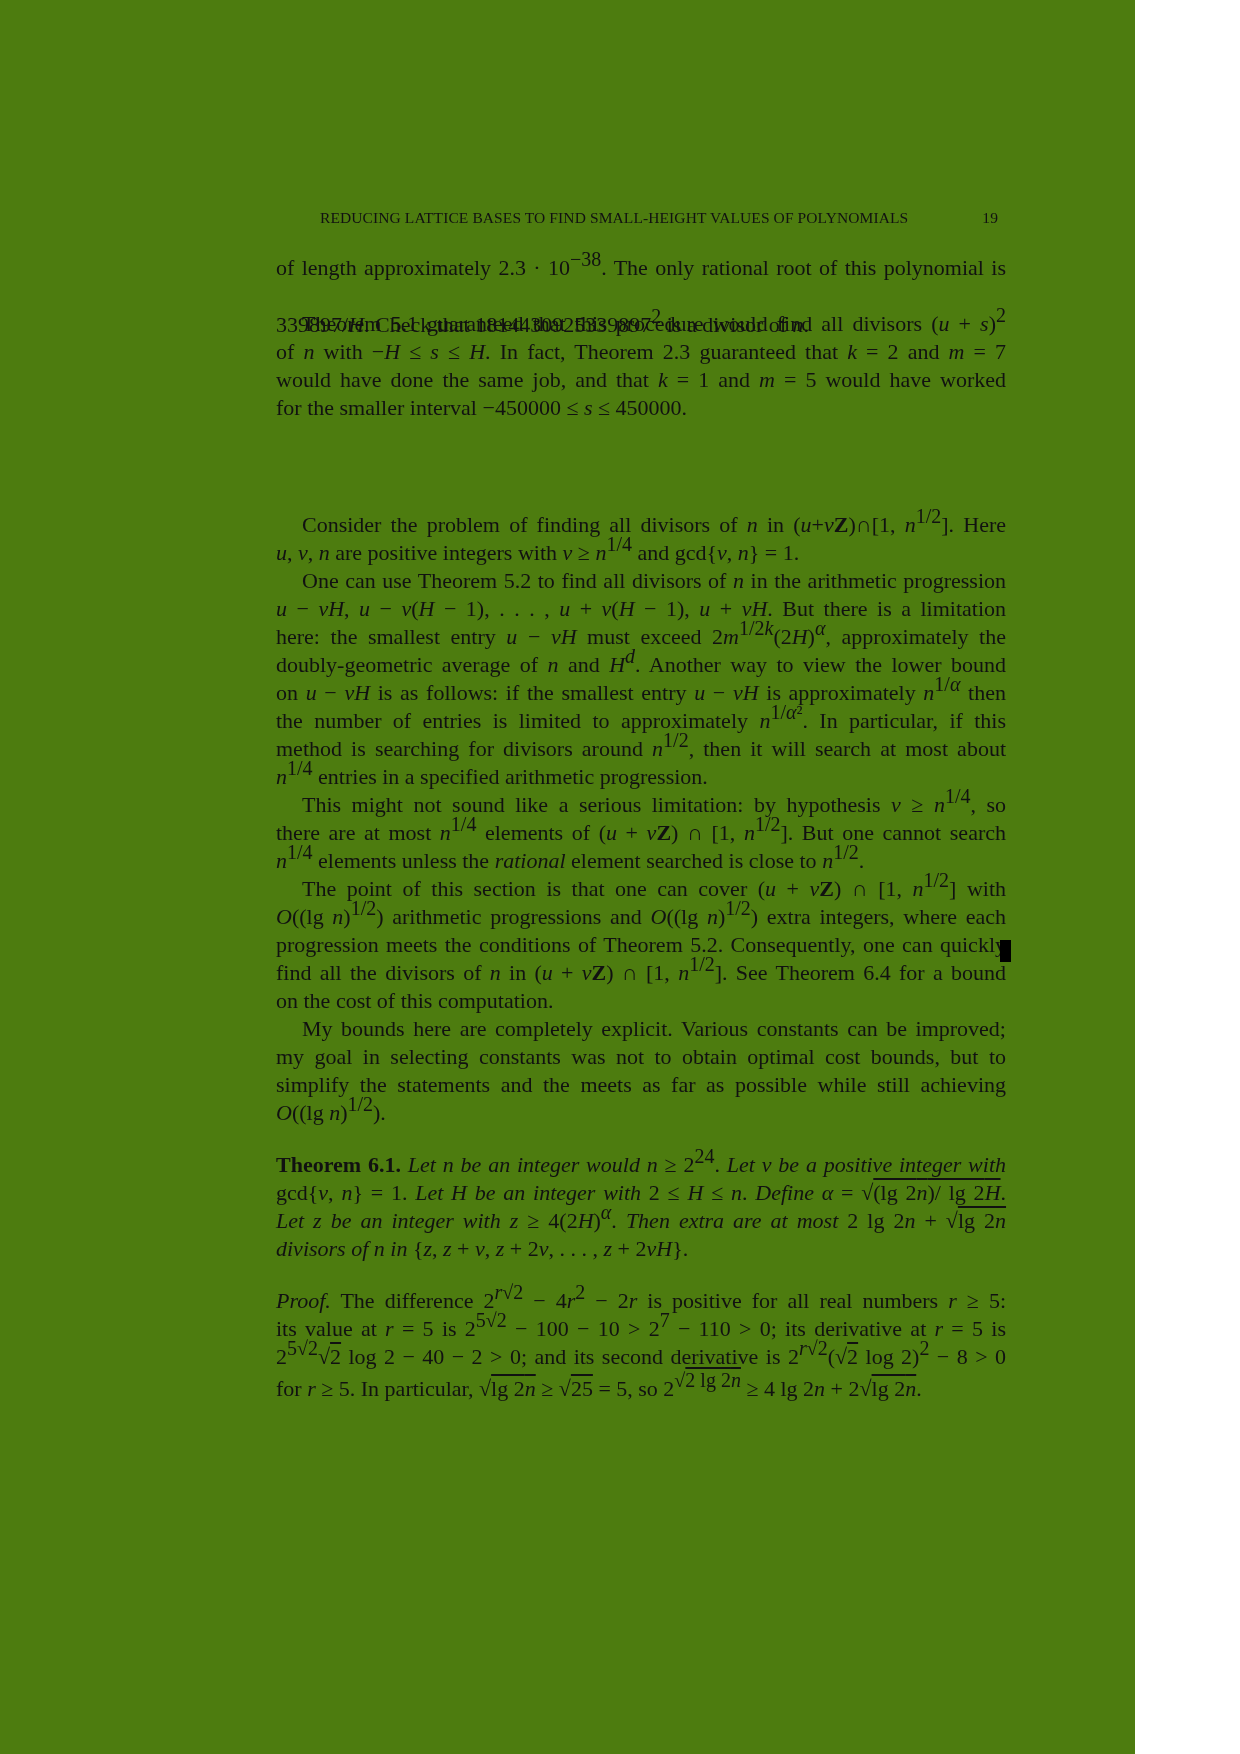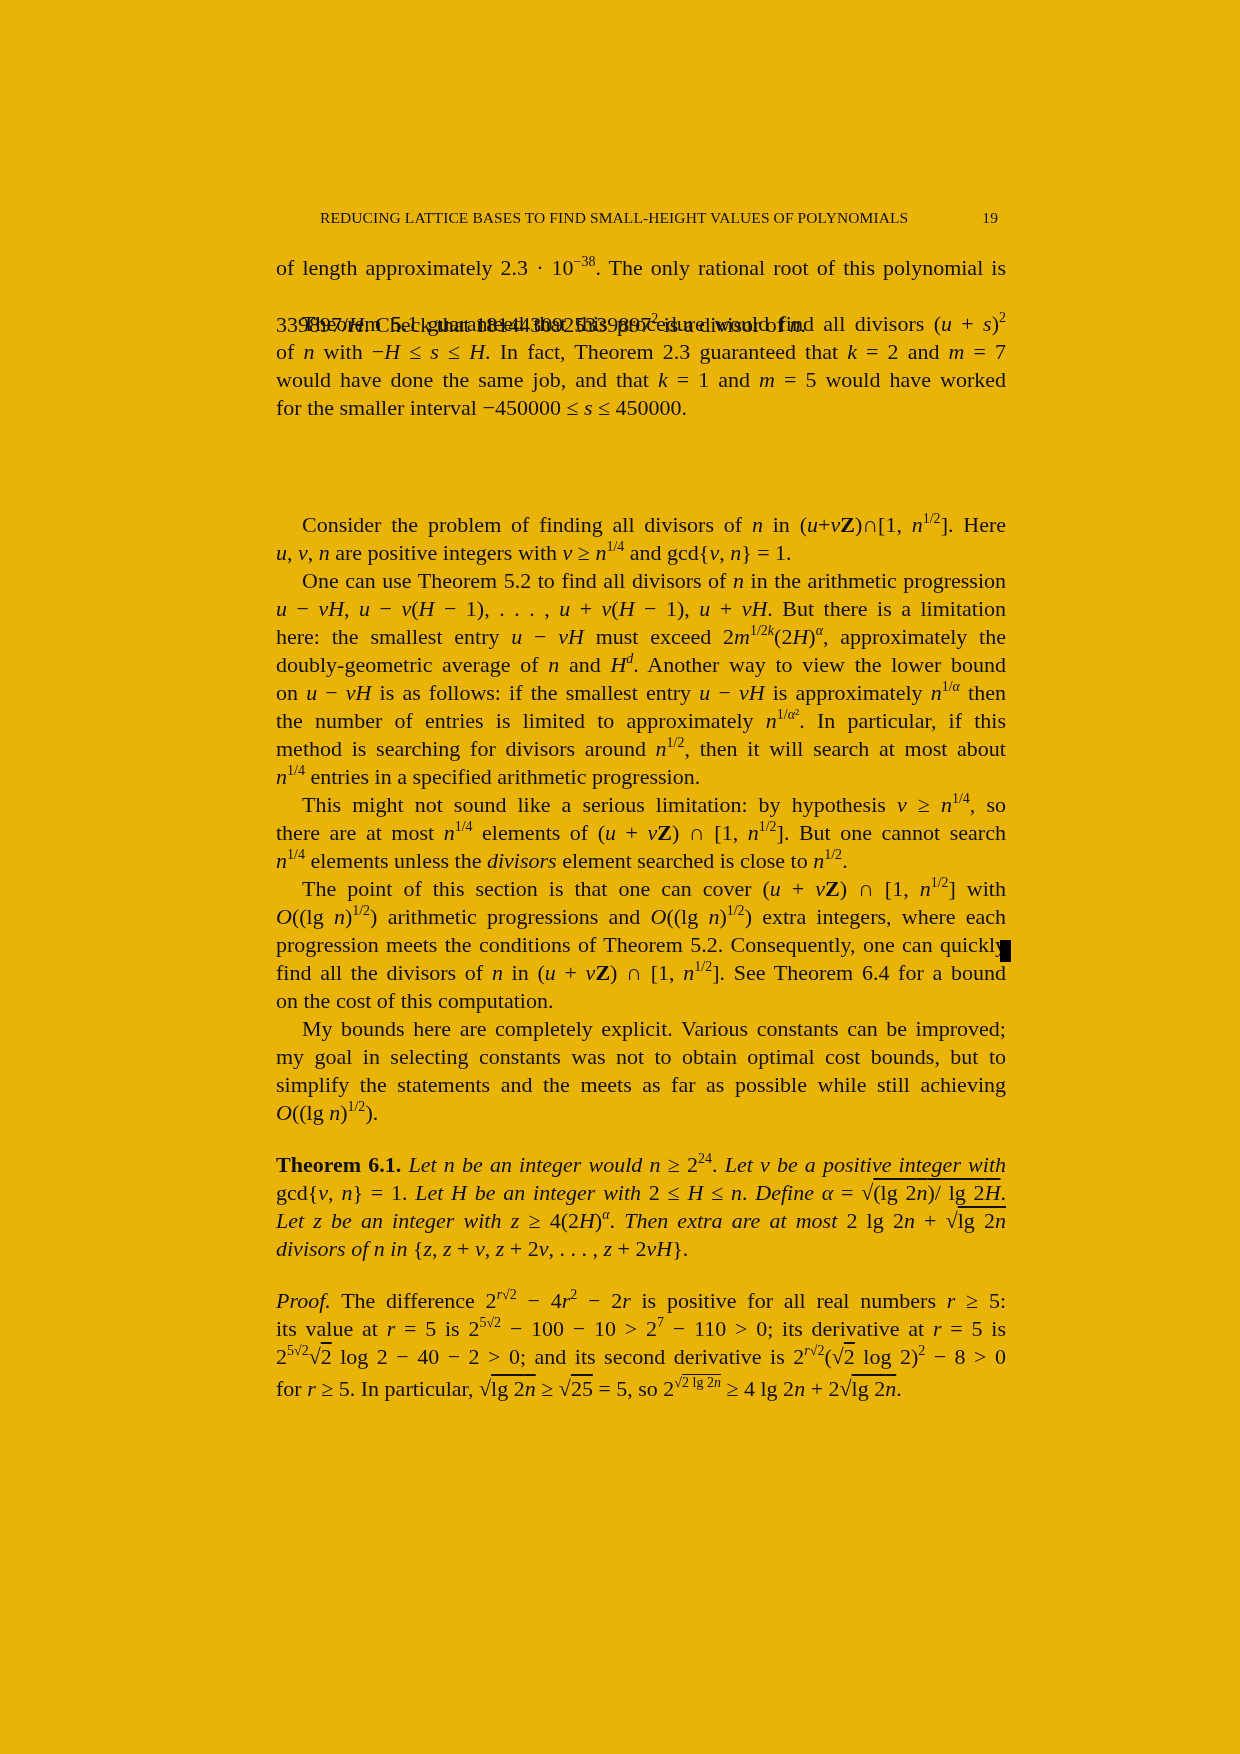--- a/index.html
+++ b/index.html
@@ -1,29 +1,29 @@
 <!DOCTYPE html>
 <html><head>
 <meta charset="utf-8">
 <style>
   html, body { margin:0; padding:0; background:#ffffff; }
   body { width:1240px; height:1754px; position:relative; overflow:hidden;
          font-family:"Liberation Serif", "DejaVu Serif", serif; color:#111; }
-  .page { position:absolute; left:0; top:0; width:1240px; height:1754px; background:#eab308; }
+  .page { position:absolute; left:0; top:0; width:1135px; height:1754px; background:#4d7c0f; }
   .running-head { position:absolute; left:320px; top:209px; width:690px; font-size:15.5px; letter-spacing:0.1px; }
   .running-head .title { position:absolute; left:0; top:0; }
   .running-head .pno { position:absolute; right:12px; top:0; }
   .line { position:absolute; left:276px; width:730px; font-size:22px; line-height:26px; white-space:nowrap; }
   .line.just { text-align:justify; text-align-last:justify; }
   .line.indent { padding-left:26px; width:704px; }
   .heading { position:absolute; left:276px; width:730px; top:458px; text-align:center;
              font-weight:bold; font-size:23.5px; line-height:28px; }
   i, .it { font-style:italic; }
   b, .bf { font-weight:bold; }
-  sup { font-size:14px; line-height:0; vertical-align:9px; }
+  sup { font-size:20px; line-height:0; vertical-align:9px; }
   .cursor { position:absolute; left:1000px; top:940px; width:11px; height:22px; background:#000; }
   .sq { text-decoration:overline; }
 </style>
 </head>
 <body>
 
 <div class="page">
   <div class="running-head">
     <span class="title">REDUCING LATTICE BASES TO FIND SMALL-HEIGHT VALUES OF POLYNOMIALS</span>
     <span class="pno">19</span>
@@ -42,21 +42,21 @@
       <div class="line just indent" style="top: 568px;">One can use Theorem 5.2 to find all divisors of <i>n</i> in the arithmetic progression</div>
       <div class="line just" style="top: 596px;"><i>u</i> − <i>vH</i>, <i>u</i> − <i>v</i>(<i>H</i> − 1), . . . , <i>u</i> + <i>v</i>(<i>H</i> − 1), <i>u</i> + <i>vH</i>. But there is a limitation</div>
       <div class="line just" style="top: 624px;">here: the smallest entry <i>u</i> − <i>vH</i> must exceed 2<i>m</i><sup>1/2<i>k</i></sup>(2<i>H</i>)<sup><i>α</i></sup>, approximately the</div>
       <div class="line just" style="top: 652px;">doubly-geometric average of <i>n</i> and <i>H</i><sup><i>d</i></sup>. Another way to view the lower bound</div>
       <div class="line just" style="top: 680px;">on <i>u</i> − <i>vH</i> is as follows: if the smallest entry <i>u</i> − <i>vH</i> is approximately <i>n</i><sup>1/<i>α</i></sup> then</div>
       <div class="line just" style="top: 708px;">the number of entries is limited to approximately <i>n</i><sup>1/<i>α</i>²</sup>. In particular, if this</div>
       <div class="line just" style="top: 736px;">method is searching for divisors around <i>n</i><sup>1/2</sup>, then it will search at most about</div>
       <div class="line " style="top: 764px;"><i>n</i><sup>1/4</sup> entries in a specified arithmetic progression.</div>
       <div class="line just indent" style="top: 792px;">This might not sound like a serious limitation: by hypothesis <i>v</i> ≥ <i>n</i><sup>1/4</sup>, so</div>
       <div class="line just" style="top: 820px;">there are at most <i>n</i><sup>1/4</sup> elements of (<i>u</i> + <i>v</i><b>Z</b>) ∩ [1, <i>n</i><sup>1/2</sup>]. But one cannot search</div>
-      <div class="line " style="top: 848px;"><i>n</i><sup>1/4</sup> elements unless the <i>divisors</i> element searched is close to <i>n</i><sup>1/2</sup>.</div>
+      <div class="line " style="top: 848px;"><i>n</i><sup>1/4</sup> elements unless the <i>rational</i> element searched is close to <i>n</i><sup>1/2</sup>.</div>
       <div class="line just indent" style="top: 876px;">The point of this section is that one can cover (<i>u</i> + <i>v</i><b>Z</b>) ∩ [1, <i>n</i><sup>1/2</sup>] with</div>
       <div class="line just" style="top: 904px;"><i>O</i>((lg <i>n</i>)<sup>1/2</sup>) arithmetic progressions and <i>O</i>((lg <i>n</i>)<sup>1/2</sup>) extra integers, where each</div>
       <div class="line just" style="top: 932px;">progression meets the conditions of Theorem 5.2. Consequently, one can quickly</div>
       <div class="line just" style="top: 960px;">find all the divisors of <i>n</i> in (<i>u</i> + <i>v</i><b>Z</b>) ∩ [1, <i>n</i><sup>1/2</sup>]. See Theorem 6.4 for a bound</div>
       <div class="line " style="top: 988px;">on the cost of this computation.</div>
       <div class="line just indent" style="top: 1016px;">My bounds here are completely explicit. Various constants can be improved;</div>
       <div class="line just" style="top: 1044px;">my goal in selecting constants was not to obtain optimal cost bounds, but to</div>
       <div class="line just" style="top: 1072px;">simplify the statements and the meets as far as possible while still achieving</div>
       <div class="line " style="top: 1100px;"><i>O</i>((lg <i>n</i>)<sup>1/2</sup>).</div>
       <div class="line just" style="top: 1152px;"><b>Theorem 6.1.</b> <i>Let n be an integer would n</i> ≥ 2<sup>24</sup>. <i>Let v be a positive integer with</i></div>

